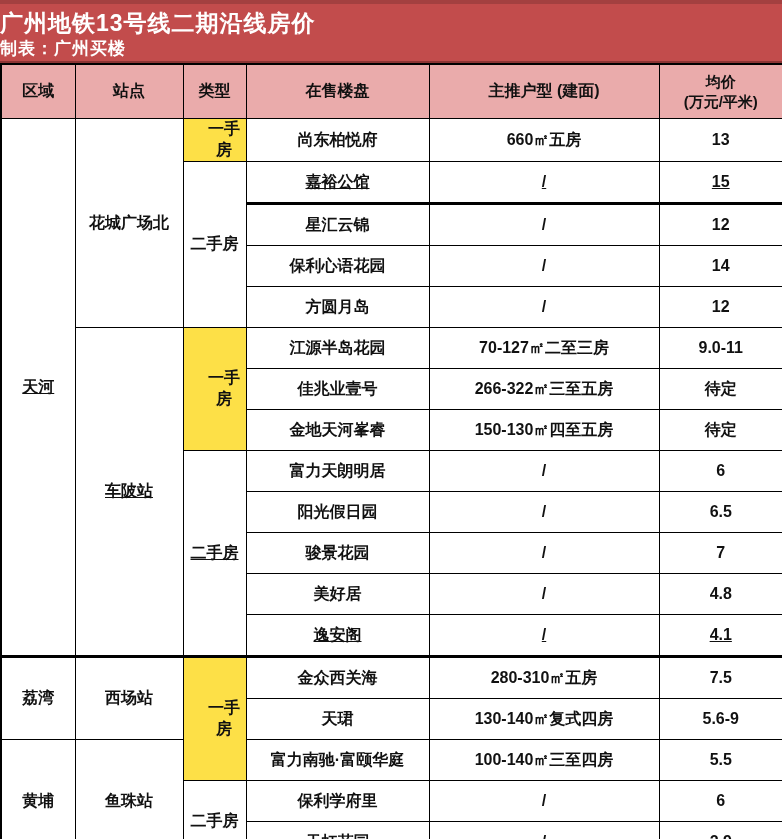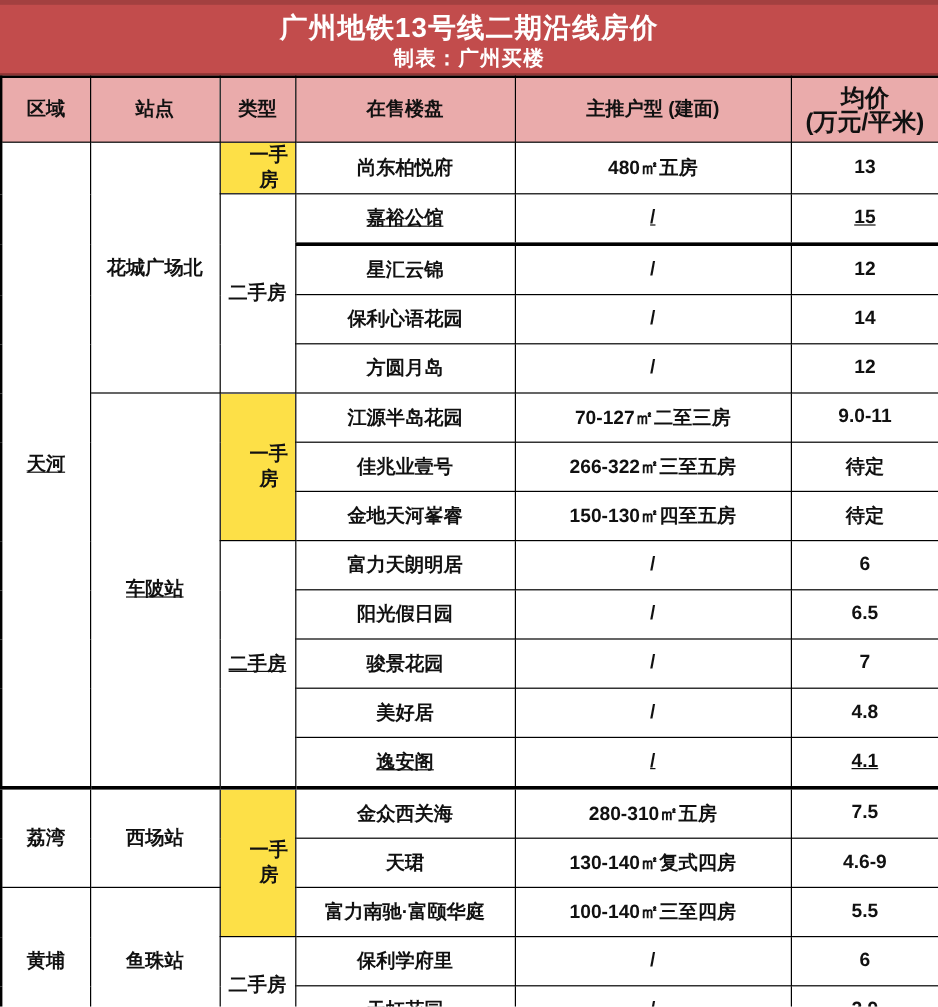--- a/index.html
+++ b/index.html
@@ -4,40 +4,39 @@
 <style>
   html,body{margin:0;padding:0;background:#ffffff;}
   .sheet{
     width:782px;height:839px;box-sizing:border-box;overflow:hidden;
     font-family:"Liberation Sans","DejaVu Sans",sans-serif;
     font-weight:bold;color:#111111;background:#ffffff;
   }
   .banner{
     height:63px;box-sizing:border-box;background:#C24C4C;
     border-top:4px solid #A34040;border-bottom:2px solid #8E3434;
-    text-align:center;
   }
   .banner-title{
     color:#ffffff;font-size:23px;line-height:30px;padding-top:4px;letter-spacing:1px;
   }
   .banner-sub{
     color:#ffffff;font-size:17px;line-height:17px;margin-top:2px;letter-spacing:1px;
   }
   table.price-table{
     width:782px;border-collapse:collapse;table-layout:fixed;
     border:2.5px solid #000000;
   }
   .price-table th,.price-table td{
     border:1.5px solid #000000;text-align:center;vertical-align:middle;
     padding:0;overflow:hidden;
   }
   .price-table th{
     height:53px;background:#EAABAB;font-size:16px;font-weight:bold;color:#111111;
   }
-  .price-table th .sub-line{font-size:20px;line-height:20px;display:block;}
+  .price-table th .sub-line{font-size:15px;line-height:20px;display:block;}
   .price-table td{height:40px;font-size:16px;font-weight:bold;background:#ffffff;}
   .price-table tr{height:40px;}
   td.orange{background:#fde047;padding-left:19px;}
   .bb3{border-bottom:3.5px solid #000000 !important;text-decoration:underline;}
 </style>
 </head>
 <body>
 
 <div class="sheet">
 
@@ -67,21 +66,21 @@
         <span class="sub-line">均价</span>
         <span class="sub-line">(万元/平米)</span>
       </th>
     </tr>
 
     <tr>
       <td rowspan="13" class="bb3">天河</td>
       <td rowspan="5">花城广场北</td>
       <td class="orange">一手房</td>
       <td>尚东柏悦府</td>
-      <td>480㎡五房</td>
+      <td>660㎡五房</td>
       <td>13</td>
     </tr>
     <tr>
       <td rowspan="4">二手房</td>
       <td class="bb3">嘉裕公馆</td>
       <td class="bb3">/</td>
       <td class="bb3">15</td>
     </tr>
     <tr>
       <td>星汇云锦</td>
@@ -147,21 +146,21 @@
       <td rowspan="2">荔湾</td>
       <td rowspan="2">西场站</td>
       <td rowspan="3" class="orange">一手房</td>
       <td>金众西关海</td>
       <td>280-310㎡五房</td>
       <td>7.5</td>
     </tr>
     <tr>
       <td>天珺</td>
       <td>130-140㎡复式四房</td>
-      <td>4.6-9</td>
+      <td>5.6-9</td>
     </tr>
 
     <tr>
       <td rowspan="3">黄埔</td>
       <td rowspan="3">鱼珠站</td>
       <td>富力南驰·富颐华庭</td>
       <td>100-140㎡三至四房</td>
       <td>5.5</td>
     </tr>
     <tr>

